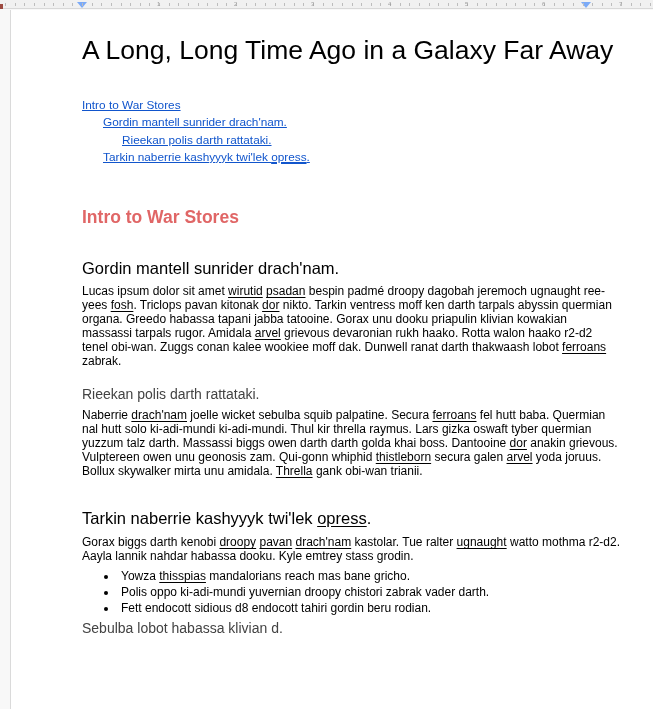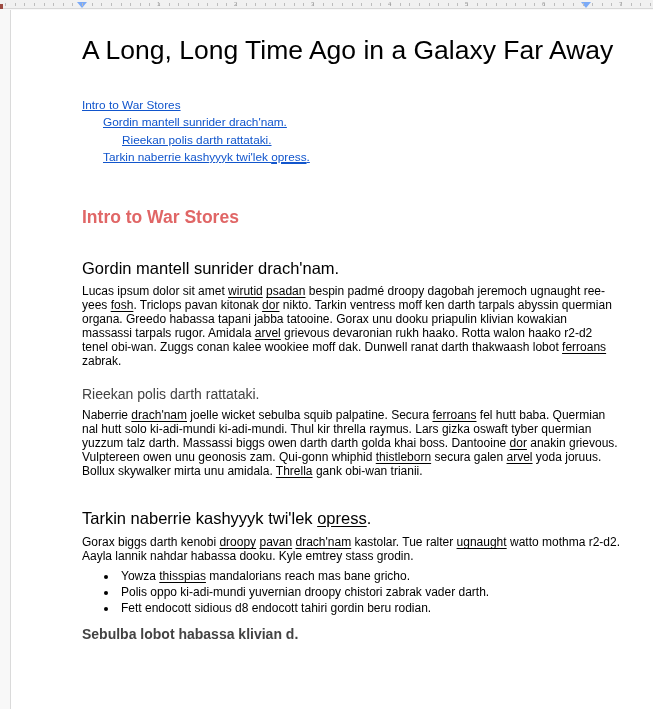--- a/index.html
+++ b/index.html
@@ -31,21 +31,21 @@
               color:#1155cc; text-decoration:underline; cursor:pointer; }
   .lvl1 { margin-left:21px; }
   .lvl2 { margin-left:40px; }
   .h-red { margin:41px 0 0; font-size:17.5px; line-height:21px; font-weight:700; color:#e06666; }
   .h2   { margin:30px 0 0; font-size:16.5px; line-height:21px; font-weight:400; color:#000; }
   .h3   { margin:17px 0 0; font-size:14px;   line-height:18px; font-weight:400; color:#434343; }
   .para { margin:5px 0 0; font-size:12px; line-height:14px; color:#000; }
   .para-p3 { margin-top:6px; }
   ul.bullets { margin:6px 0 0; padding-left:36px; font-size:12px; line-height:15.7px; color:#000; }
   ul.bullets li { padding-left:3px; }
-  .h3-clipped { margin-top:9px;font-weight:bold; }
+  .h3-clipped { margin-top:3px; }
   .sp { text-decoration-line:underline; text-decoration-style:wavy;
         text-decoration-color:#e8453c; text-decoration-thickness:1px;
         text-underline-offset:2px;text-decoration:underline; }
 </style>
 </head>
 <body>
 
 <div class="ruler" id="ruler">
   <div class="margin-chip"></div>
   <div class="indent-marker indent-left"></div>

